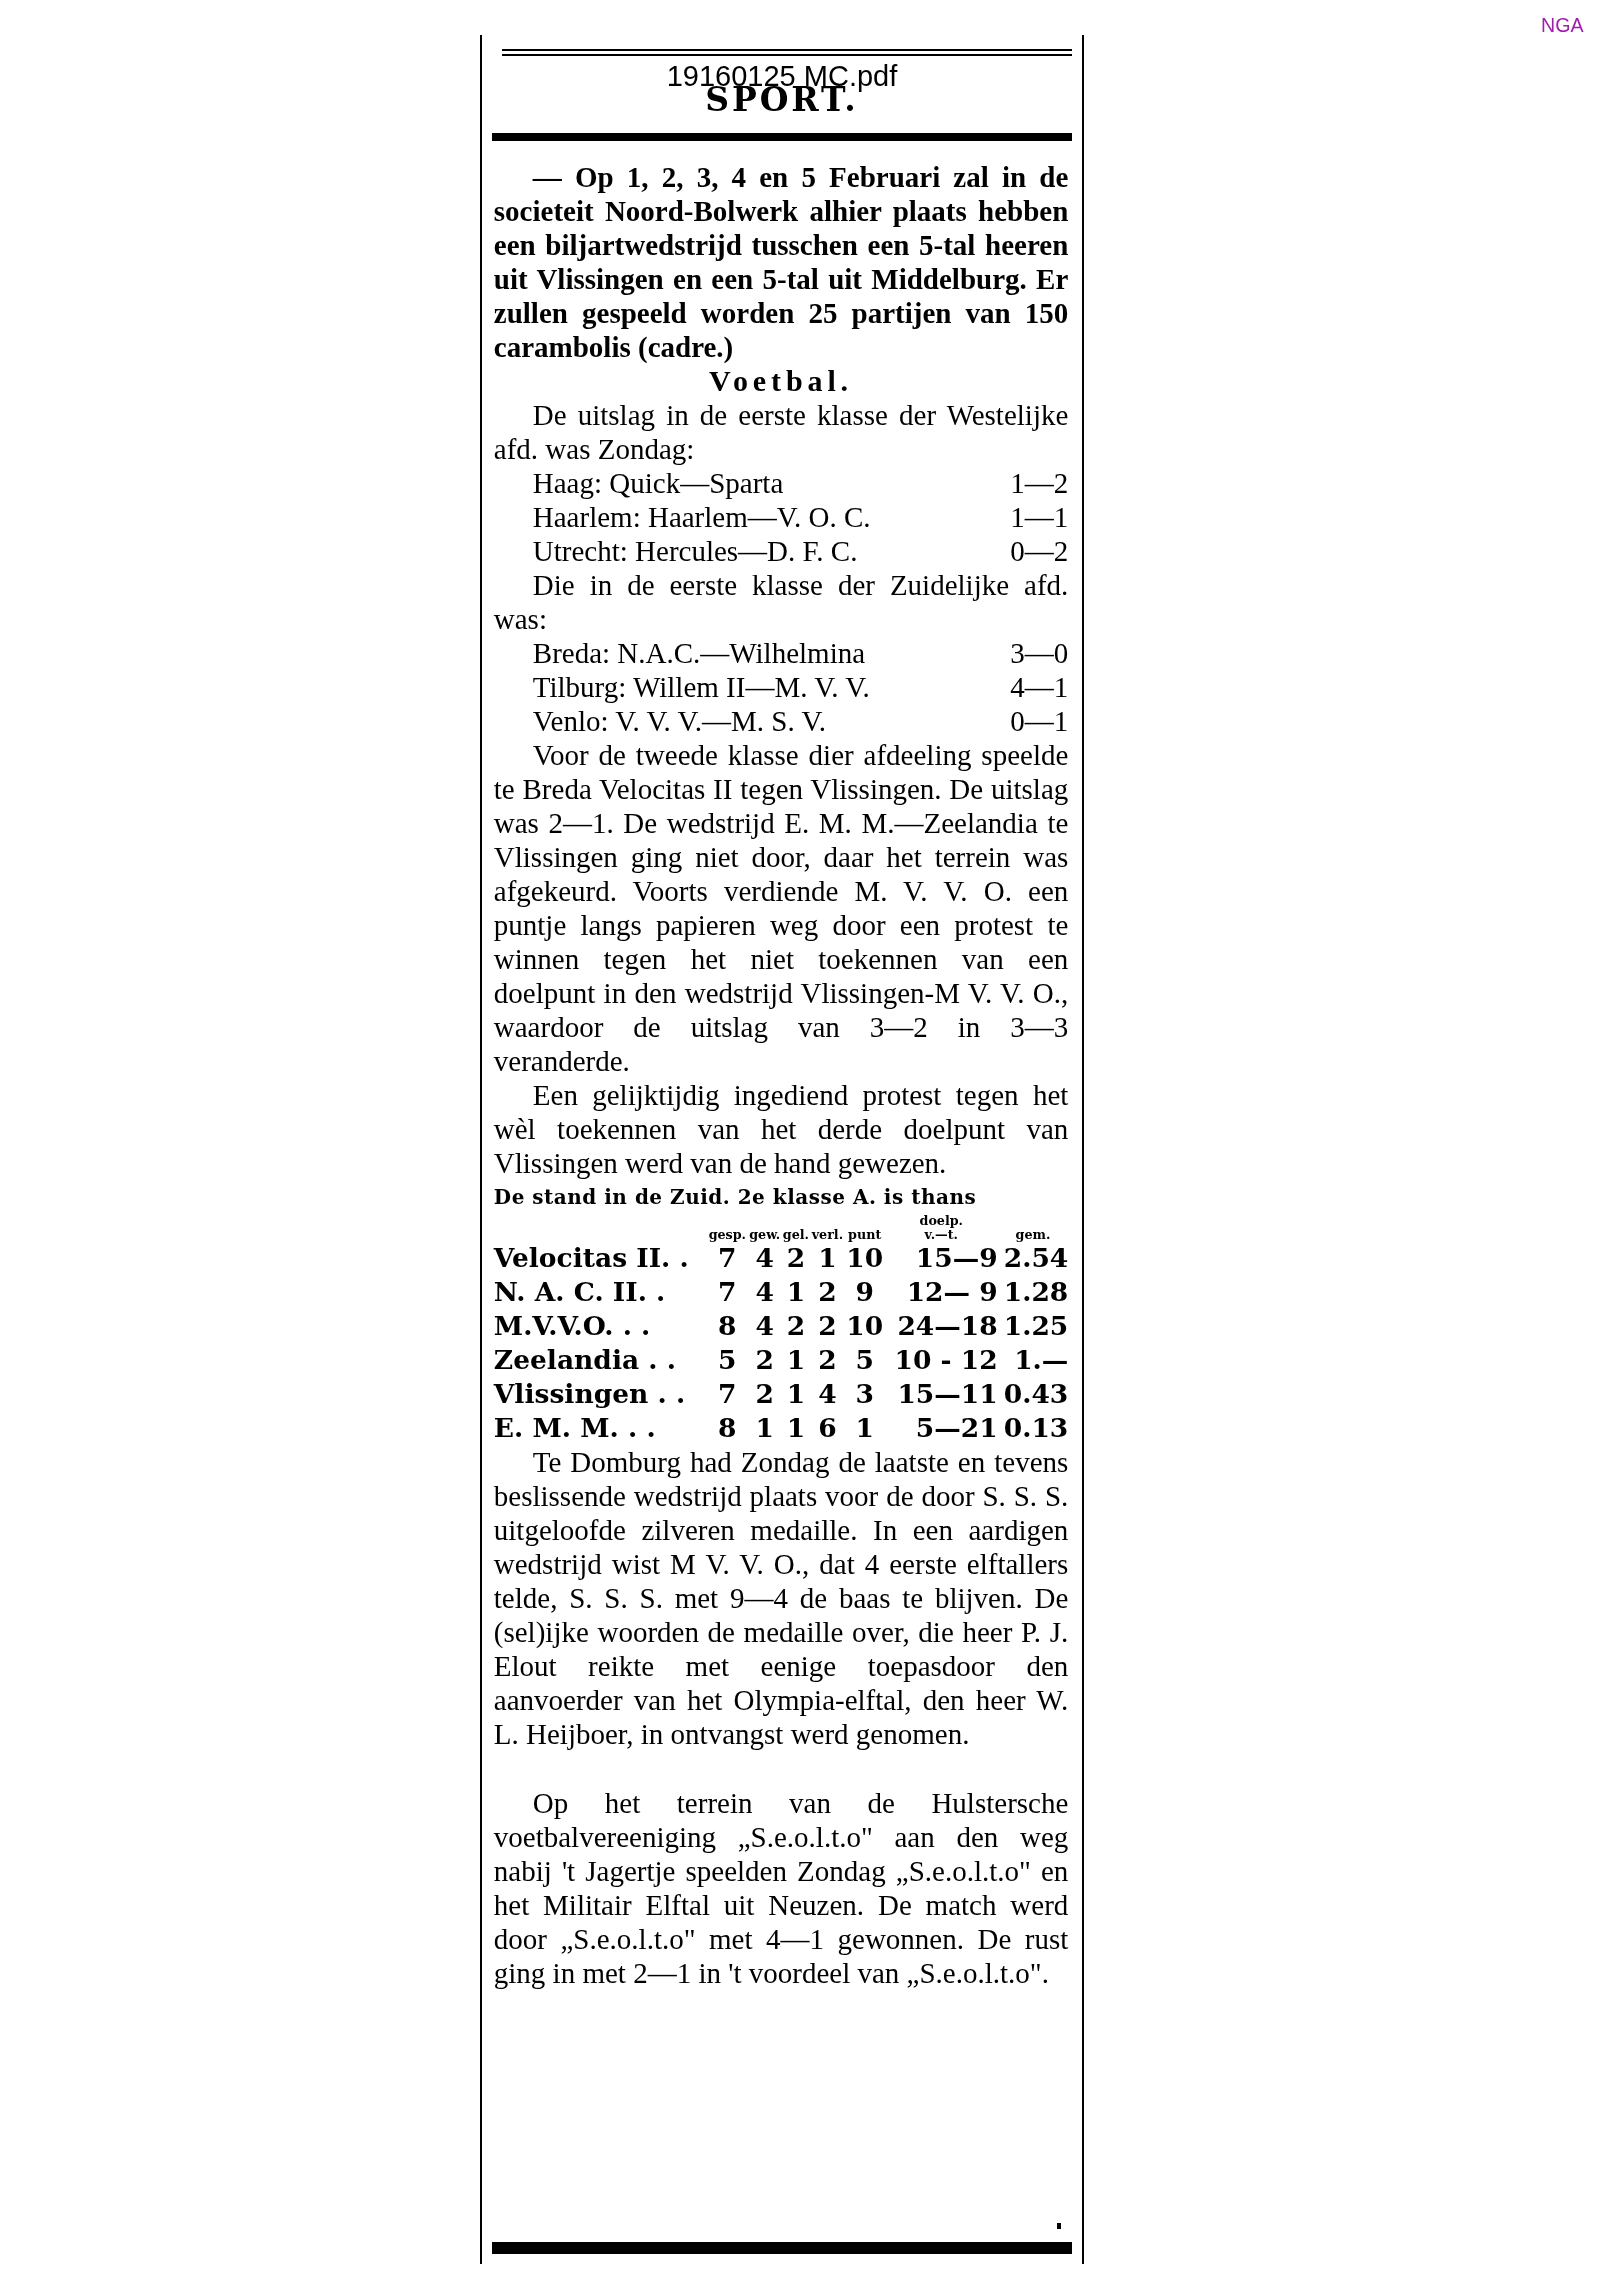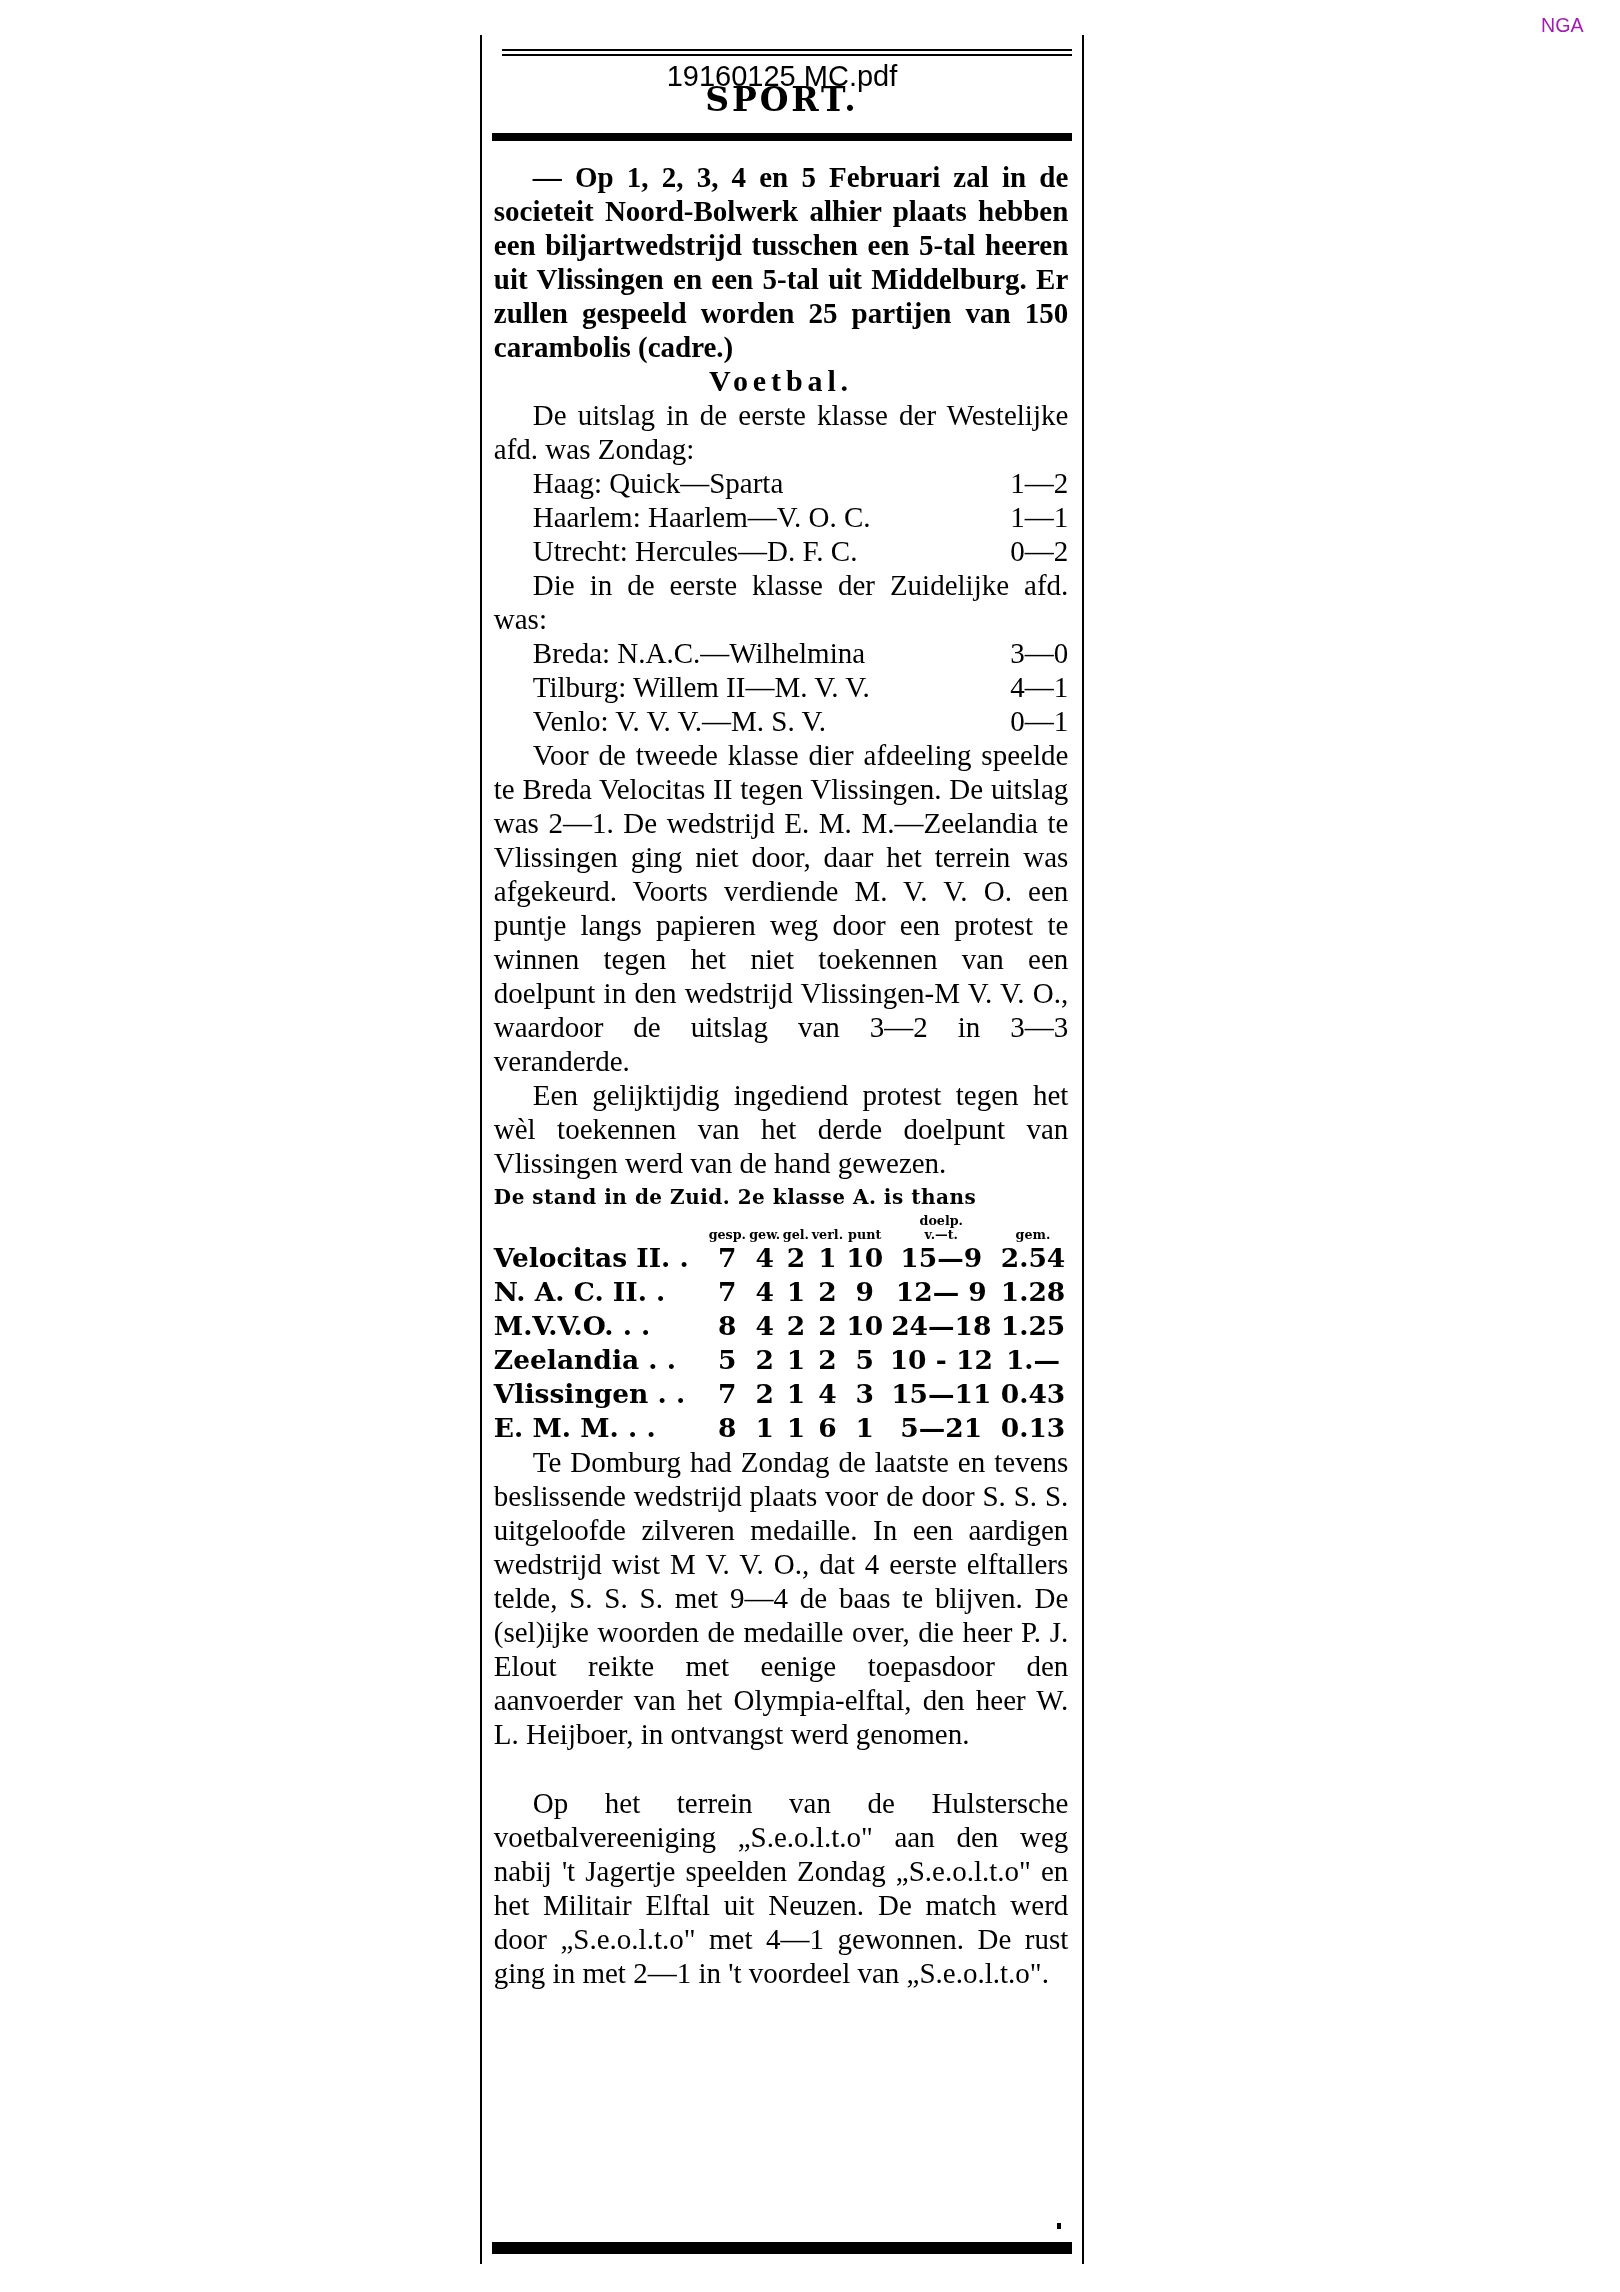--- a/index.html
+++ b/index.html
@@ -25,21 +25,21 @@
   .heading { text-align: center; font-weight: bold; letter-spacing: 4.9px; font-size: 30px; margin: 0; text-indent: 0; }
   .bold { font-weight: bold; }
   .result { display: flex; justify-content: space-between; padding-left: 39px; margin: 0; }
   .result .score { text-align: right; }
   .standings-title { font-weight: 900; font-family: "DejaVu Serif", serif; font-size: 20px; margin: 0; letter-spacing: 0.5px; }
   table.standings { width: 100%; border-collapse: collapse; font-family: "DejaVu Serif", serif;
                     font-weight: 900; font-size: 26.5px; line-height: 34px; }
   table.standings th { font-size: 12.7px; font-weight: 900; line-height: 13.7px; padding: 0; text-align: center; vertical-align: bottom; }
   table.standings td { padding: 0; text-align: center; }
   table.standings td.team { text-align: left; white-space: nowrap; }
-  table.standings td.goals, table.standings td.avg { text-align: center; }
+  table.standings td.goals, table.standings td.avg { text-align: right; }
   .spacer { height: 35px; }
   .dot { position: absolute; width: 3.9px; height: 5.9px; background: #000; }
 </style>
 </head>
 <body>
 
 <div class="watermark">NGA</div>
 
 <div class="column">
   <div class="rule-double"></div>

